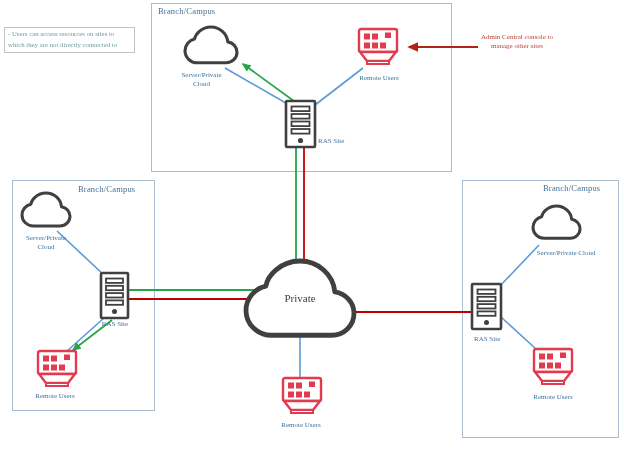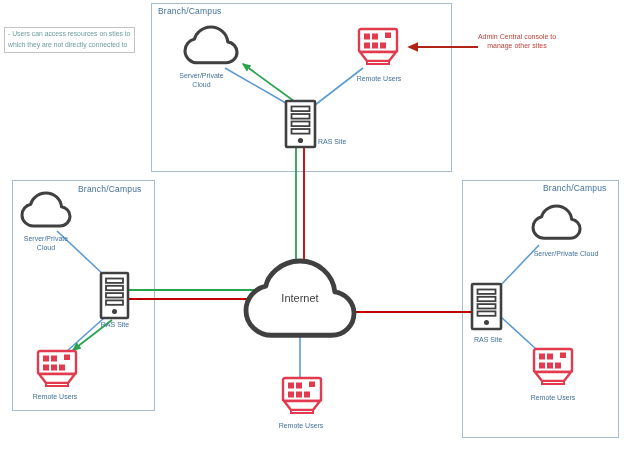--- a/index.html
+++ b/index.html
@@ -1,18 +1,18 @@
 <!DOCTYPE html>
 <html><head>
 <meta charset="utf-8">
 <style>
   html,body{margin:0;padding:0;background:#fff;}
   .canvas{
     position:relative;width:624px;height:449px;background:#ffffff;
-    font-family:Liberation Sans, sans-serif;overflow:hidden;
+    font-family:Liberation Serif, serif;overflow:hidden;
   }
   .campus-box{position:absolute;border:1px solid #a8bdd0;background:transparent;z-index:1;}
   .box-title{position:absolute;font-size:8.5px;color:#41719c;letter-spacing:.2px;white-space:nowrap;z-index:4;}
   .lines-svg{position:absolute;left:0;top:0;z-index:2;}
   .lbl{position:absolute;font-size:7px;color:#41719c;text-align:center;line-height:1.3;z-index:4;white-space:nowrap;}
   .internet-lbl{position:absolute;font-size:11px;color:#404040;text-align:center;z-index:4;}
   .note-box{position:absolute;left:4px;top:27px;width:131px;height:26px;border:1px solid #c3c3c3;
     font-size:6.8px;line-height:1.6;color:#6d9d9c;padding:1px 3px;box-sizing:border-box;z-index:4;}
   .admin-callout{position:absolute;left:462px;top:33px;width:110px;text-align:center;
     font-size:7px;line-height:1.25;color:#bf4138;z-index:4;}
@@ -168,16 +168,16 @@
     <div>Server/Private</div>
     <div>Cloud</div>
   </div>
   <div class="lbl" style="left:85px;top:320px;width:60px;">RAS Site</div>
   <div class="lbl" style="left:15px;top:392px;width:80px;">Remote Users</div>
 
   <div class="lbl" style="left:516px;top:249px;width:100px;">Server/Private Cloud</div>
   <div class="lbl" style="left:474px;top:335px;text-align:left;">RAS Site</div>
   <div class="lbl" style="left:513px;top:393px;width:80px;">Remote Users</div>
 
-  <div class="internet-lbl" style="left:250px;top:292px;width:100px;">Internet</div>
+  <div class="internet-lbl" style="left:250px;top:292px;width:100px;">Private</div>
   <div class="lbl" style="left:261px;top:421px;width:80px;">Remote Users</div>
 
 </div>
 
 </body></html>

